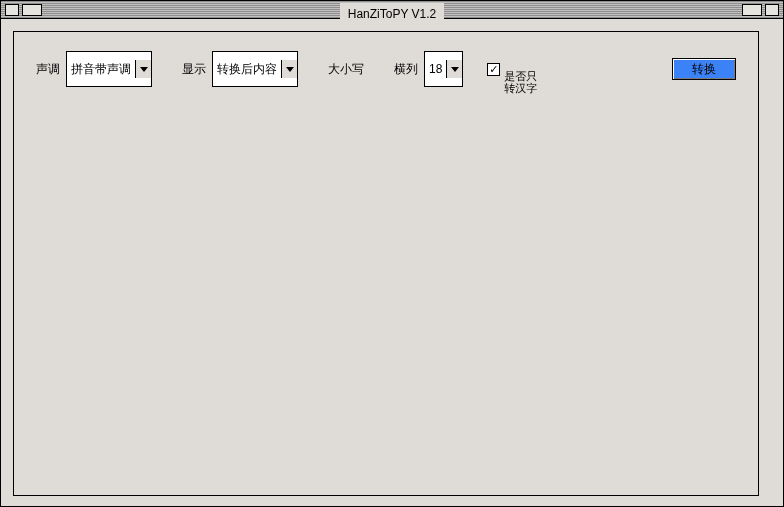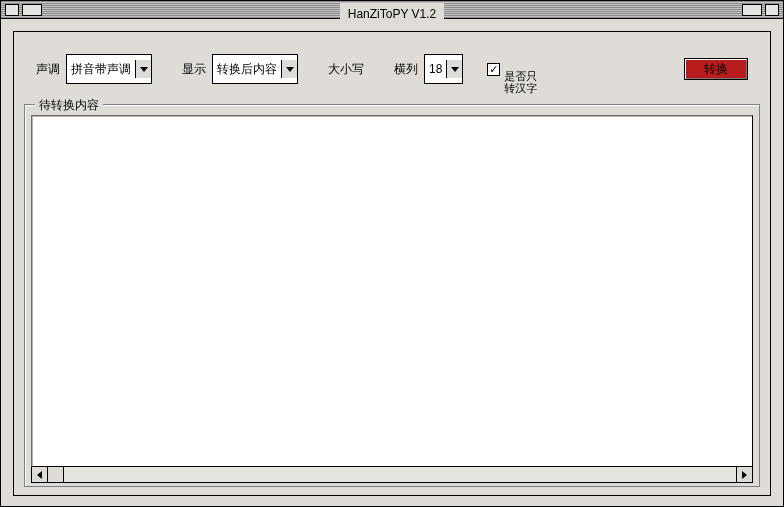--- a/index.html
+++ b/index.html
@@ -65,21 +65,21 @@
   .titlebar .sys-right {
     margin-left: auto;
     display: flex;
     gap: 3px;
     margin-right: 4px;
   }
 
   
   .client {
     flex: 1;
-    padding: 10px 10px 8px 10px;
+    padding: 10px 22px 8px 10px;
     border: 2px solid #dfdcd7;
   }
   .client-inner {
     border: 1px solid #000;
     height: 100%;
     background: #dfdcd7;
     padding: 12px 10px 6px 10px;
     display: flex;
     flex-direction: column;
   }
@@ -90,21 +90,21 @@
     align-items: center;
     gap: 6px;
     padding: 0 6px 10px 12px;
   }
   .lbl {
     font-size: 12px;
   }
   .combo {
     display: inline-flex;
     align-items: center;
-    height: 30px;
+    height: 36px;
     border: 1px solid #000;
     background: #fff;
     padding: 0 0 0 4px;
     font-size: 12px;
   }
   .combo .combo-text {
     padding-right: 4px;
     white-space: nowrap;
   }
   .combo .combo-btn {
@@ -145,21 +145,21 @@
     font-size: 11px;
     line-height: 1.05;
     white-space: pre;
     margin-top: 27px;
   }
 
   .button {
     height: 22px;
     min-width: 64px;
     border: 1px solid #000;
-    background: #b91c1c;
+    background: #3b82f6;
     display: inline-flex;
     align-items: center;
     justify-content: center;
     padding: 0 14px;
     box-shadow: inset 1px 1px 0 #fff, inset -1px -1px 0 #7a7a7a;
     font-size: 12px;
     margin-left: auto;
     margin-right: 6px;
   }
 
@@ -298,32 +298,18 @@
           <span class="cklabel">是否只
 转汉字</span>
         </span>
 
         <div class="button">
           <span>转换</span>
         </div>
 
       </div>
 
-      <div class="groupbox">
-        <div class="legend">待转换内容</div>
-        <div class="sunken"></div>
-        <div class="hscroll">
-          <div class="arrow">
-              <span class="tri-left"></span>
-            </div>
-          <div class="thumb"></div>
-          <div class="track"></div>
-          <div class="arrow right">
-              <span class="tri-right"></span>
-            </div>
-        </div>
-      </div>
 
 
     </div>
   </div>
 
 </div>
 
 </body></html>

